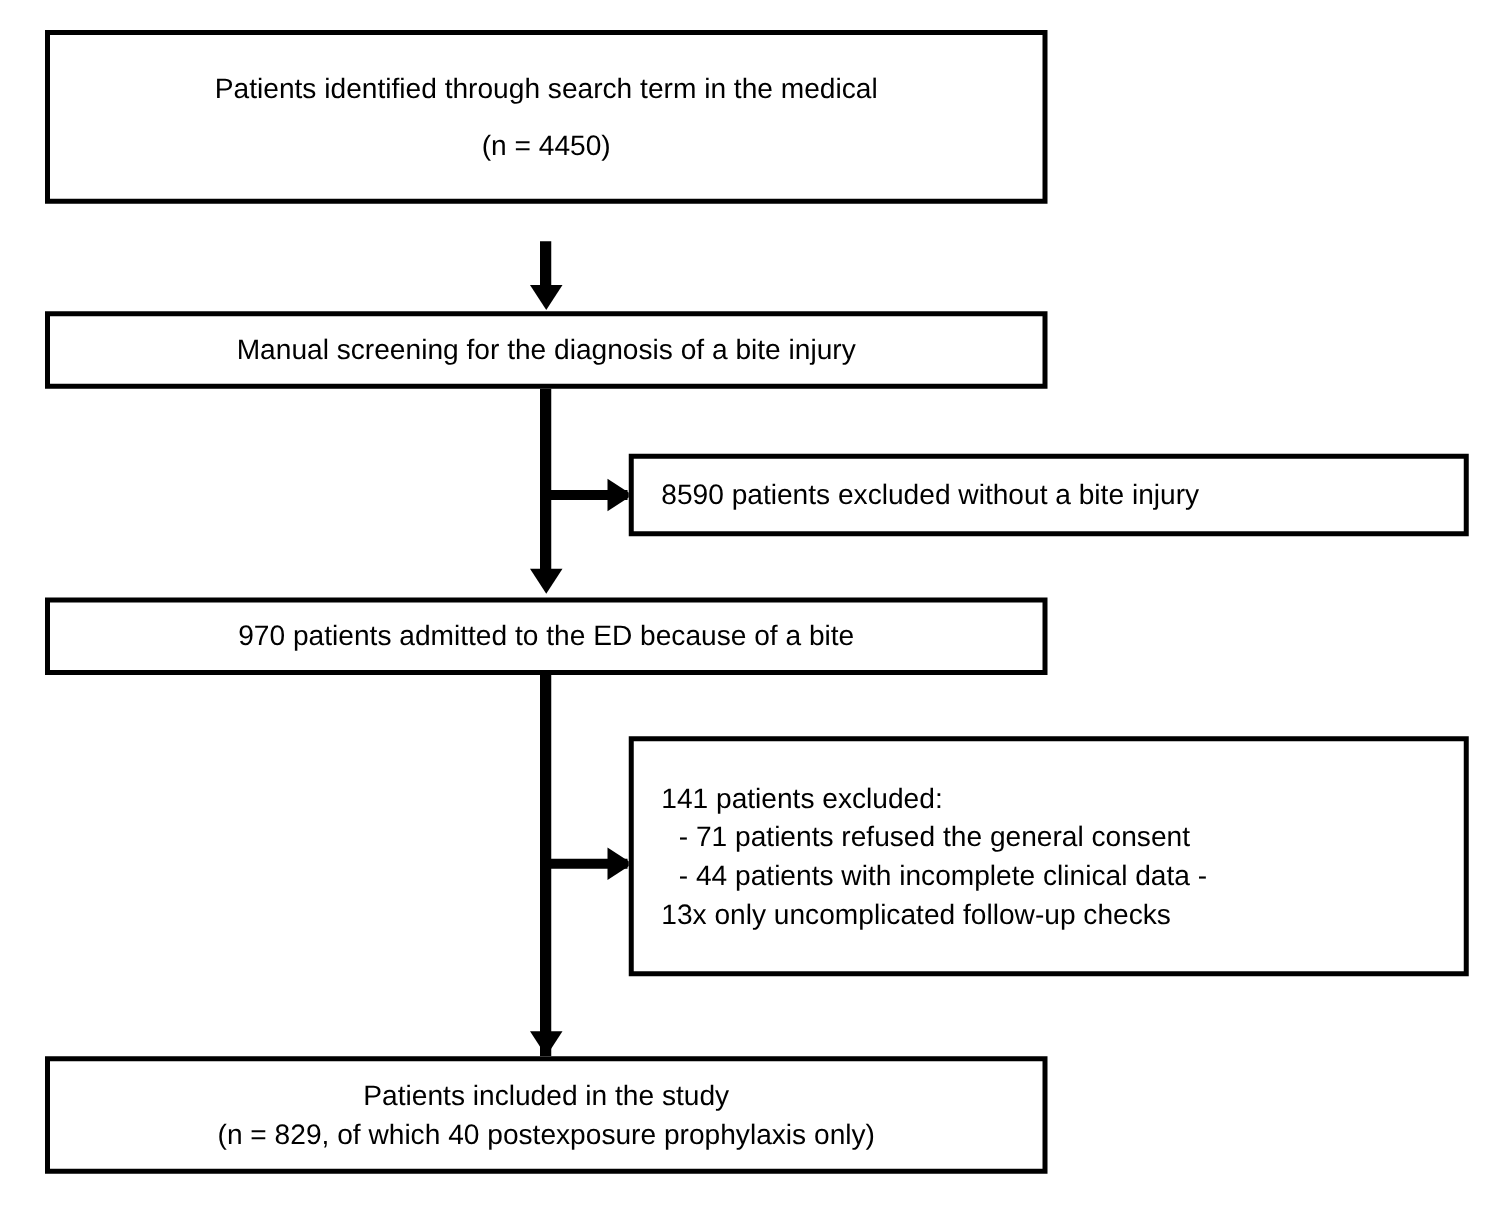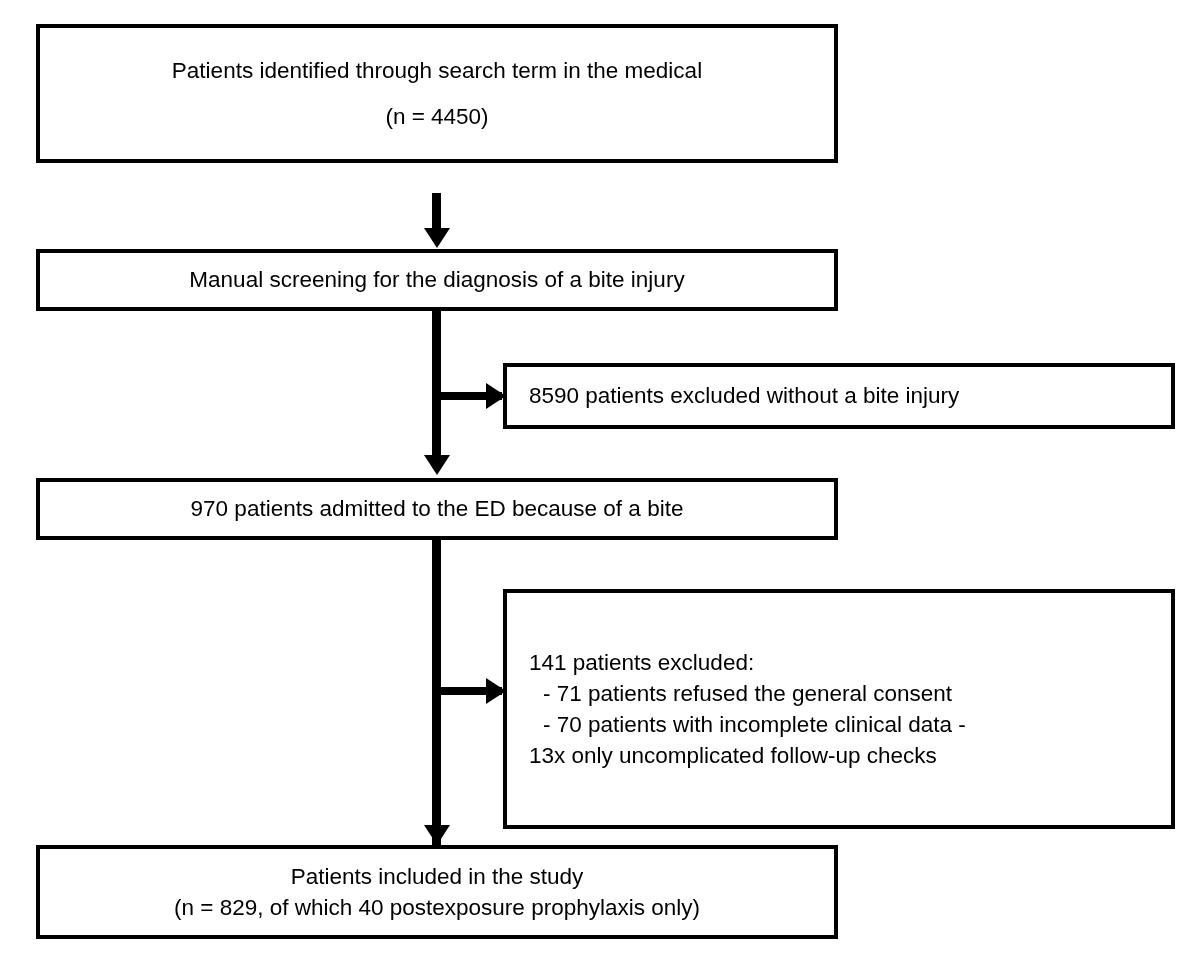--- a/index.html
+++ b/index.html
@@ -94,24 +94,24 @@
   <div class="box center" style="left:36px; top:478px; width:802px; height:62px;">
     <span class="line-row">970 patients admitted to the ED because of a bite</span>
   </div>
 
   <div class="line" style="left:432px; top:540px; width:9px; height:305px;"></div>
   <div class="arrowhead-down" style="left:424px; top:825px;"></div>
 
   <div class="line" style="left:436px; top:687px; width:66px; height:8px;"></div>
   <div class="arrowhead-right" style="left:486px; top:678px;"></div>
 
-  <div class="box left" style="left:503px; top:589px; width:672px; height:240px;">
+  <div class="box left" style="left:503px; top:589px; width:672px; height:192px;">
     <span class="line-row">141 patients excluded:</span>
     <span class="line-row" style="padding-left:14px;">- 71 patients refused the general consent</span>
-    <span class="line-row" style="padding-left:14px;">- 70 patients with incomplete clinical data -</span>
+    <span class="line-row" style="padding-left:14px;">- 44 patients with incomplete clinical data -</span>
     <span class="line-row">13x only uncomplicated follow-up checks</span>
   </div>
 
   <div class="box center" style="left:36px; top:845px; width:802px; height:94px;">
     <span class="line-row">Patients included in the study</span>
     <span class="line-row">(n = 829, of which 40 postexposure prophylaxis only)</span>
   </div>
 
 </div>
 

